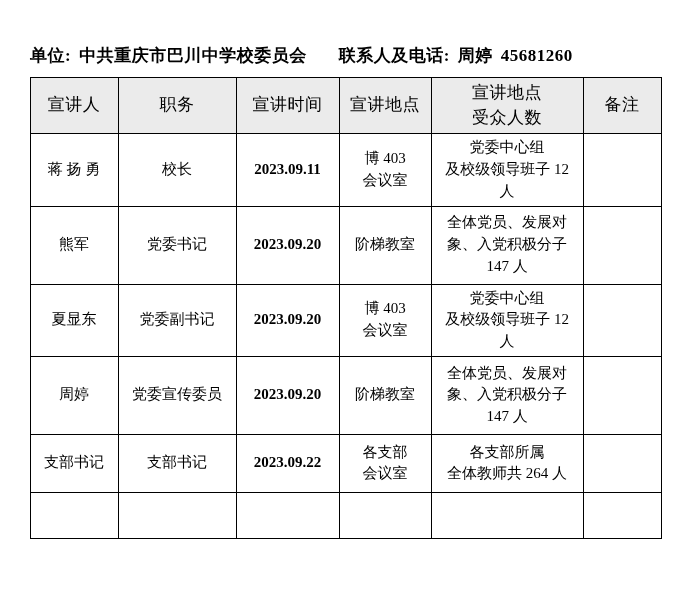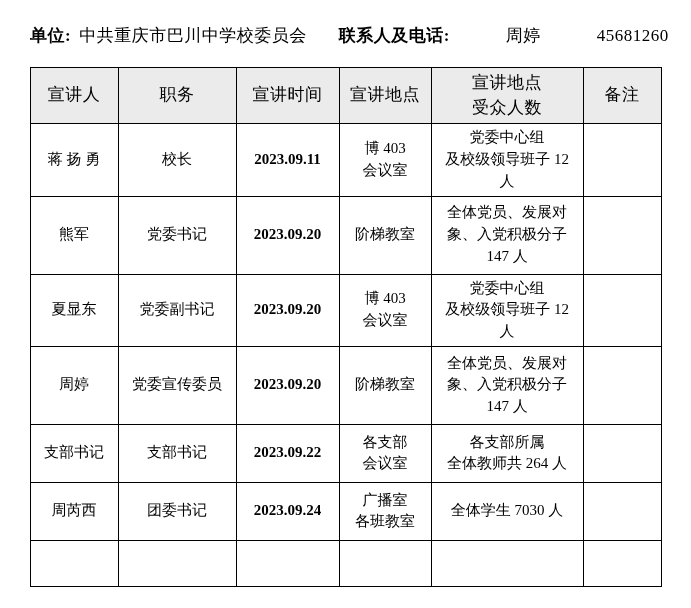--- a/index.html
+++ b/index.html
@@ -18,47 +18,48 @@
     position: relative;
     width: 691px;
     height: 608px;
     box-sizing: border-box;
     padding: 0;
   }
   
   .header-line {
     display: flex;
     align-items: baseline;
-    padding: 24px 0 10px 30px;
+    padding: 0 0 10px 30px;
     font-size: 17px;
     font-weight: bold;
     letter-spacing: 0.5px;
     white-space: nowrap;
     text-align: center;
   }
   .header-line .label {
     font-weight: bold;
   }
   .header-line .value {
-    font-weight: normal;
+    font-weight: bold;
+    margin-top: 44px;
   }
   .hdr-group {
     display: flex;
     align-items: baseline;
   }
   .hdr-group.unit .value { margin-left: 8px; }
-  .hdr-group.contact { margin-left: 32px; gap: 48px; }
+  .hdr-group.contact { margin-left: 32px; }
   .hdr-group.contact .value { margin-left: 8px; }
   .hdr-phone { margin-left: 16px; }
 
   
   table.sheet {
     border-collapse: collapse;
     width: 631px;
-    margin: 10px auto;
+    margin: 0 auto;
     table-layout: fixed;
   }
   table.sheet th,
   table.sheet td {
     border: 1px solid #000000;
     text-align: center;
     vertical-align: middle;
     font-size: 15px;
     line-height: 1.45;
     padding: 3px 2px;
@@ -212,33 +213,20 @@
           <span>各支部</span>
           <span>会议室</span>
         </td>
         <td class="cell-multi">
           <span>各支部所属</span>
           <span>全体教师共 264 人</span>
         </td>
         <td class="remark"></td>
       </tr>
 
-      <tr class="short">
-        <td>周芮西</td>
-        <td>团委书记</td>
-        <td class="nowrap">2023.09.24</td>
-        <td class="cell-multi">
-          <span>广播室</span>
-          <span>各班教室</span>
-        </td>
-        <td class="cell-multi">
-          <span>全体学生 7030 人</span>
-        </td>
-        <td class="remark"></td>
-      </tr>
 
       <tr class="empty">
         <td></td>
         <td></td>
         <td></td>
         <td></td>
         <td></td>
         <td class="remark"></td>
       </tr>
 

